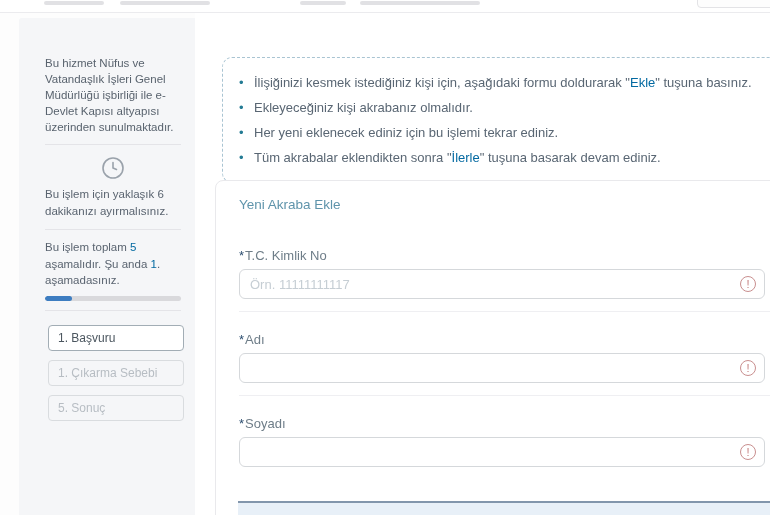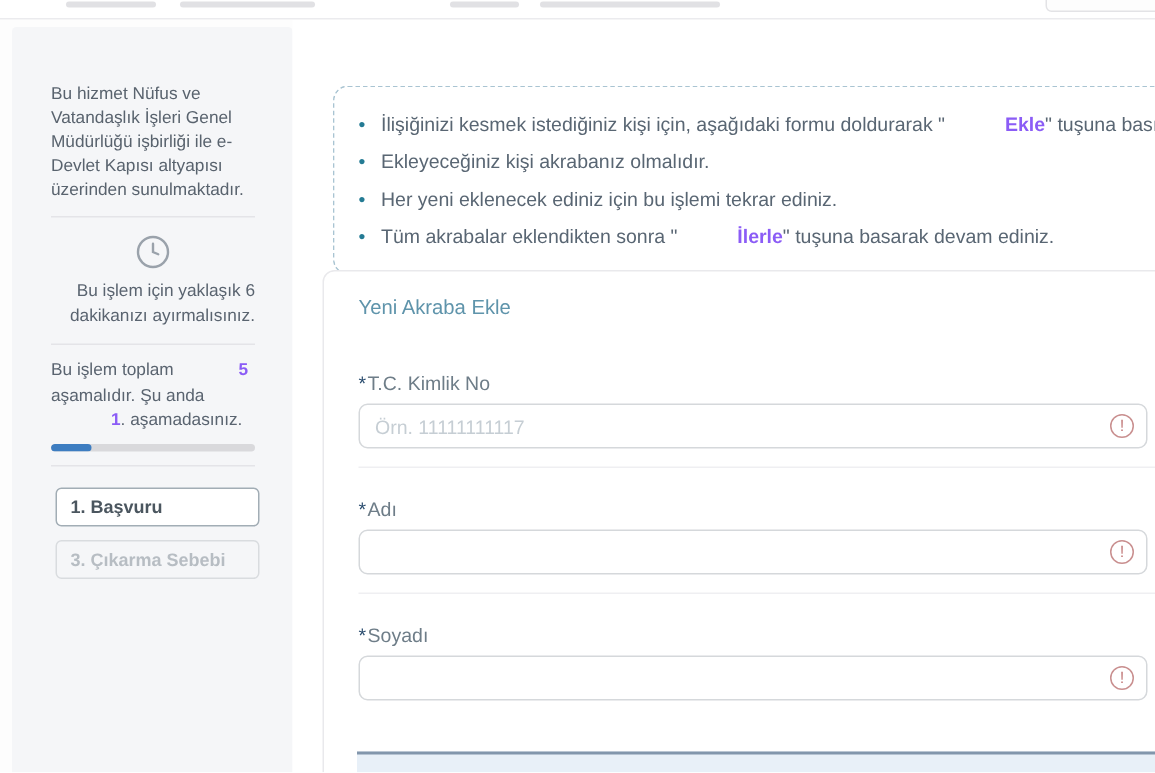--- a/index.html
+++ b/index.html
@@ -12,33 +12,33 @@
             background:#fff; border-bottom:1px solid #ebebee; z-index:5; }
   .remnant { position:absolute; top:1px; height:4px; border-radius:2px; background:#c9c9ce; opacity:.55; }
   .r1 { left:44px;  width:60px; }
   .r2 { left:120px; width:90px; }
   .r3 { left:300px; width:46px; }
   .r4 { left:360px; width:120px; }
   .header-btn { position:absolute; top:-7px; left:697px; width:120px; height:15px;
                 border:1px solid #e3e3e6; border-radius:4px; background:#fdfdfd; }
 
   
-  .sidebar { position:absolute; left:8px; top:18px; width:187px; height:497px;
+  .sidebar { position:absolute; left:19px; top:18px; width:187px; height:497px;
              background:#f5f6f8; border-radius:3px 3px 0 0; padding:37px 25px 0 26px;
              color:#5a6470; font-size:11.5px; line-height:16px; }
   .sidebar hr { border:none; border-top:1px solid #e4e4e8; margin:9px 0; }
   .service-info { color:#59636e; }
   .clock { display:block; margin:11px auto 6px auto; }
-  .duration { text-align:right; line-height:17px; }
+  .duration { text-align:left; line-height:17px; }
   .progress-note { margin-top:9px; line-height:16.5px; }
-  .progress-note b, .bullet b { font-weight:bold; color:#8b5cf6;margin-left:40px; }
+  .progress-note b, .bullet b { font-weight:normal; color:#0369a1; }
   .progress-track { margin-top:7px; width:136px; height:5px; border-radius:3px; background:#d9d9dc; overflow:hidden; }
   .progress-fill  { height:100%; border-radius:3px; background:#3d7dc1; }
 
-  .steps { margin-top:14px;font-weight:bold; }
+  .steps { margin-top:14px; }
   .step { width:136px; height:26px; margin:0 0 9px 3px; border:1px solid #d9dcdf;
           border-radius:4px; background:transparent; color:#b7bdc3;
           font-size:12px; line-height:24px; padding-left:9px; cursor:default; }
   .step.active { background:#fff; border-color:#a2adb5; color:#4b565f; }
 
   
   .main { position:absolute; left:195px; top:13px; width:575px; height:502px; background:#fff; overflow:hidden; }
 
   .info-box { position:absolute; left:27px; top:44px; width:600px;
               border:1px dashed #a9c4d2; border-radius:10px; background:#fff;
@@ -90,21 +90,22 @@
     </svg>
     <p class="duration">Bu işlem için yaklaşık 6 dakikanızı ayırmalısınız.</p>
     <hr>
     <p class="progress-note">Bu işlem toplam <b>5</b> aşamalıdır. Şu anda <b>1</b>. aşamadasınız.</p>
     <div class="progress-track">
       <div class="progress-fill" id="progress-fill" style="width: 20%;"></div>
     </div>
     <hr>
     <div class="steps" id="steps">
         <div class="step active">1. Başvuru</div>
-        <div class="step">3. Çıkarma Sebebi</div>
+        <div class="step">1. Çıkarma Sebebi</div>
+        <div class="step">5. Sonuç</div>
       </div>
   </aside>
 
   <main class="main">
 
     <div class="info-box">
       <ul id="bullets">
           <li class="bullet"><span class="dot">•</span><span>İlişiğinizi kesmek istediğiniz kişi için, aşağıdaki formu doldurarak "<b>Ekle</b>" tuşuna basınız.</span></li>
           <li class="bullet"><span class="dot">•</span><span>Ekleyeceğiniz kişi akrabanız olmalıdır.</span></li>
           <li class="bullet"><span class="dot">•</span><span>Her yeni eklenecek ediniz için bu işlemi tekrar ediniz.</span></li>

